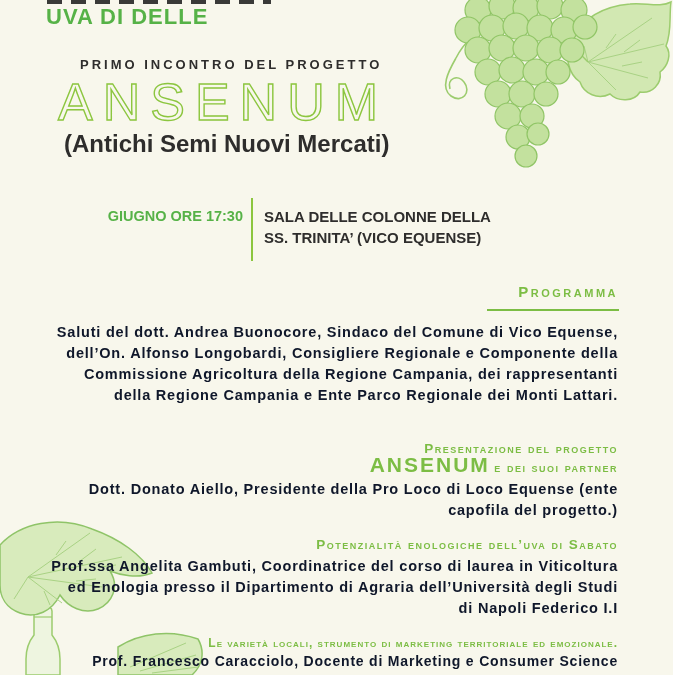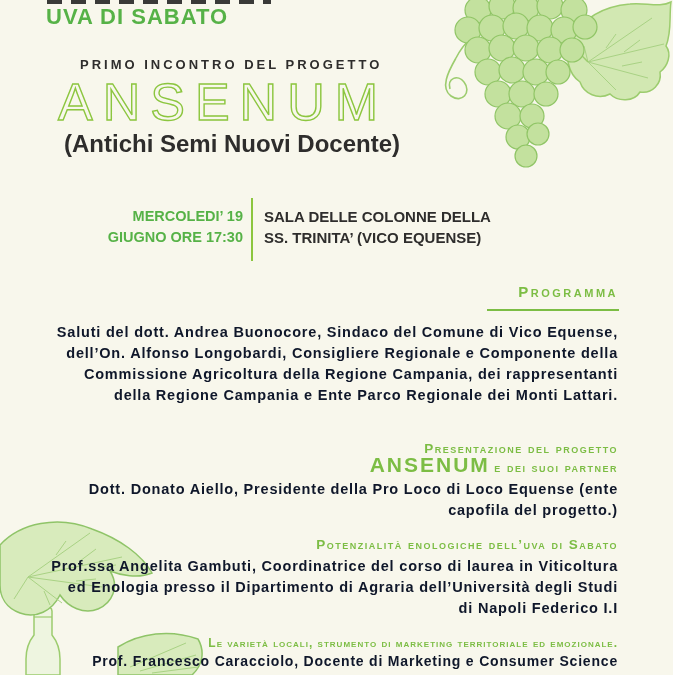--- a/index.html
+++ b/index.html
@@ -133,27 +133,26 @@
       <g stroke="#a9d284" stroke-width="1">
         <path d="M130,152 L186,128"></path>
           <path d="M140,156 L196,140"></path>
           <path d="M152,158 L198,152"></path>
       </g>
     </g>
   </svg>
 
   <div class="top-fragment"></div>
 
-  <div class="kicker">UVA DI SABATO</div>
+  <div class="kicker">UVA DI DELLE</div>
   <div class="pretitle">PRIMO INCONTRO DEL PROGETTO</div>
   <div class="title-outline">ANSENUM</div>
-  <div class="subtitle">(Antichi Semi Nuovi Docente)</div>
+  <div class="subtitle">(Antichi Semi Nuovi Mercati)</div>
 
   <div class="event-date">
-    <div>MERCOLEDI’ 19</div>
     <div>GIUGNO ORE 17:30</div>
   </div>
   <div class="event-divider"></div>
   <div class="event-venue">
     <div>SALA DELLE COLONNE DELLA</div>
     <div>SS. TRINITA’ (VICO EQUENSE)</div>
   </div>
 
   <div class="sec-heading h-programma">Programma</div>
   <div class="heading-underline"></div>

